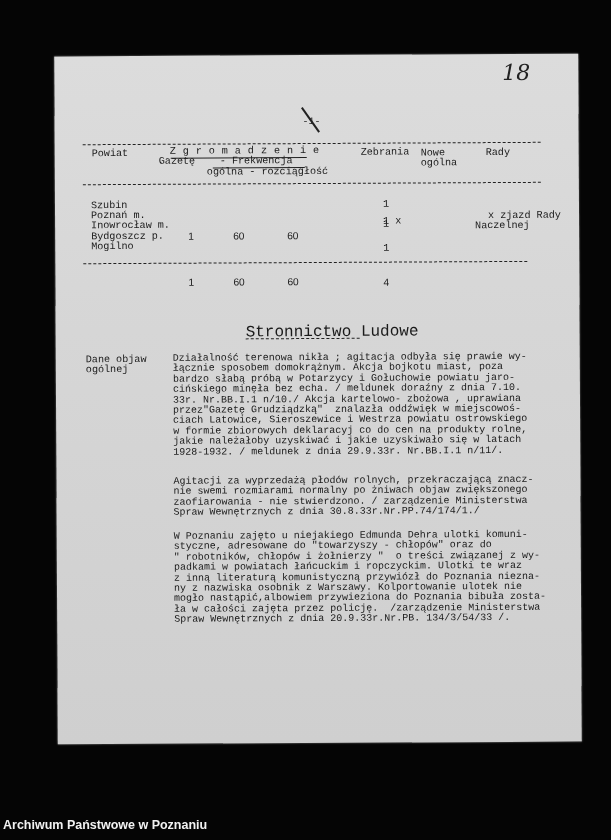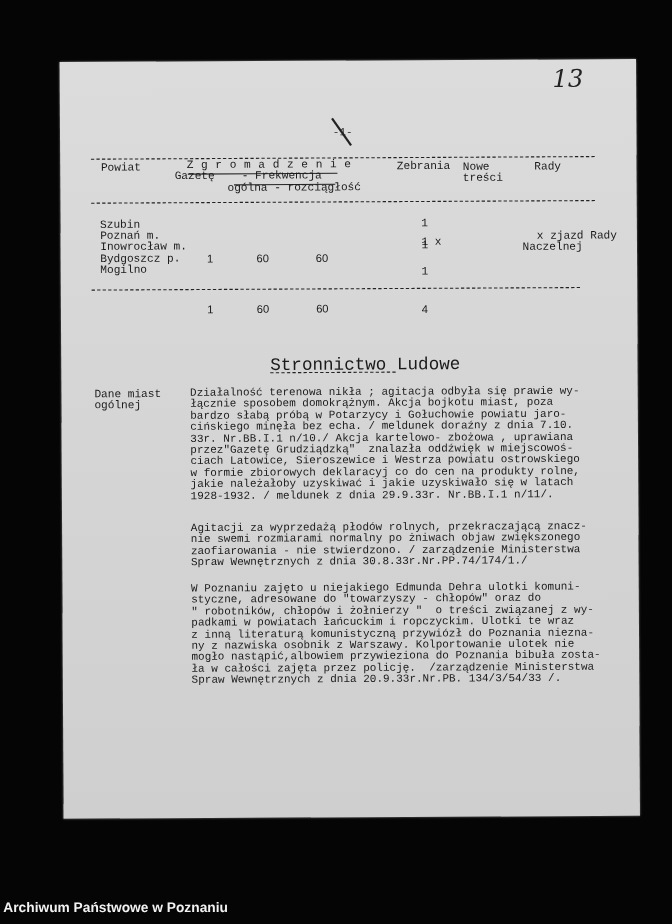--- a/index.html
+++ b/index.html
@@ -23,35 +23,35 @@
   .body-text { position:absolute; left:117px; font-size:10px; line-height:10.4px; color:#1a1a1a; white-space:pre; }
   .footer {
     position:absolute; left:3px; top:818px; color:#f2f2f2;
     font-family:"Liberation Sans", sans-serif; font-size:12.5px; font-weight:bold;
   }
 </style>
 </head>
 <body>
 
 <div class="page">
-  <div class="folio">13</div>
+  <div class="folio">18</div>
   <div class="pnum-strike"></div>
   <div class="pnum">-1-</div>
 
   <div class="dash" style="left:28px; top:88px; width:458px;"></div>
   <div class="t" style="left:37px; top:93px;">Powiat</div>
   <div class="t" style="left:115px; top:91px; letter-spacing:0.4px;">Z g r o m a d z e n i e</div>
   <div class="ul" style="left:116px; top:102px; width:136px;"></div>
   <div class="t" style="left:104px; top:101px;">Gazetę</div>
   <div class="t" style="left:165px; top:101px;">- Frekwencja</div>
   <div class="ul" style="left:158px; top:112px; width:92px;"></div>
   <div class="t" style="left:152px; top:112px;">ogólna - rozciągłość</div>
   <div class="t" style="left:306px; top:93px;">Zebrania</div>
   <div class="t" style="left:366px; top:94px;">Nowe</div>
-  <div class="t" style="left:366px; top:104px;">treści</div>
+  <div class="t" style="left:366px; top:104px;">ogólna</div>
   <div class="t" style="left:431px; top:94px;">Rady</div>
   <div class="dash" style="left:28px; top:128px; width:458px;"></div>
 
   <div>
     <div class="t" style="left:36px; top:145px;">Szubin</div>
     <div class="t" style="left:328px; top:145px;">1</div>
   </div>
   <div>
     <div class="t" style="left:36px; top:155px;">Poznań m.</div>
     <div class="t" style="left:328px; top:162px;">1 x</div>
@@ -77,21 +77,21 @@
   <div>
     <div class="t" style="left:133px; top:222px; font-family:'Liberation Sans',sans-serif;">1</div>
     <div class="t" style="left:178px; top:222px; font-family:'Liberation Sans',sans-serif;">60</div>
     <div class="t" style="left:232px; top:222px; font-family:'Liberation Sans',sans-serif;">60</div>
     <div class="t" style="left:328px; top:223px; font-family:'Liberation Sans',sans-serif;">4</div>
   </div>
 
   <div class="section-title">Stronnictwo Ludowe</div>
   <div class="dash" style="left:190px; top:283px; width:114px; border-top-width:1.2px;"></div>
 
-  <div class="t" style="left:30px; top:299px; line-height:10px;">Dane miast
+  <div class="t" style="left:30px; top:299px; line-height:10px;">Dane objaw
 ogólnej</div>
 
   <div class="body-text" style="top:298px;">Działalność terenowa nikła ; agitacja odbyła się prawie wy-
 łącznie sposobem domokrążnym. Akcja bojkotu miast, poza
 bardzo słabą próbą w Potarzycy i Gołuchowie powiatu jaro-
 cińskiego minęła bez echa. / meldunek doraźny z dnia 7.10.
 33r. Nr.BB.I.1 n/10./ Akcja kartelowo- zbożowa , uprawiana
 przez"Gazetę Grudziądzką"  znalazła oddźwięk w miejscowoś-
 ciach Latowice, Sieroszewice i Westrza powiatu ostrowskiego
 w formie zbiorowych deklaracyj co do cen na produkty rolne,

